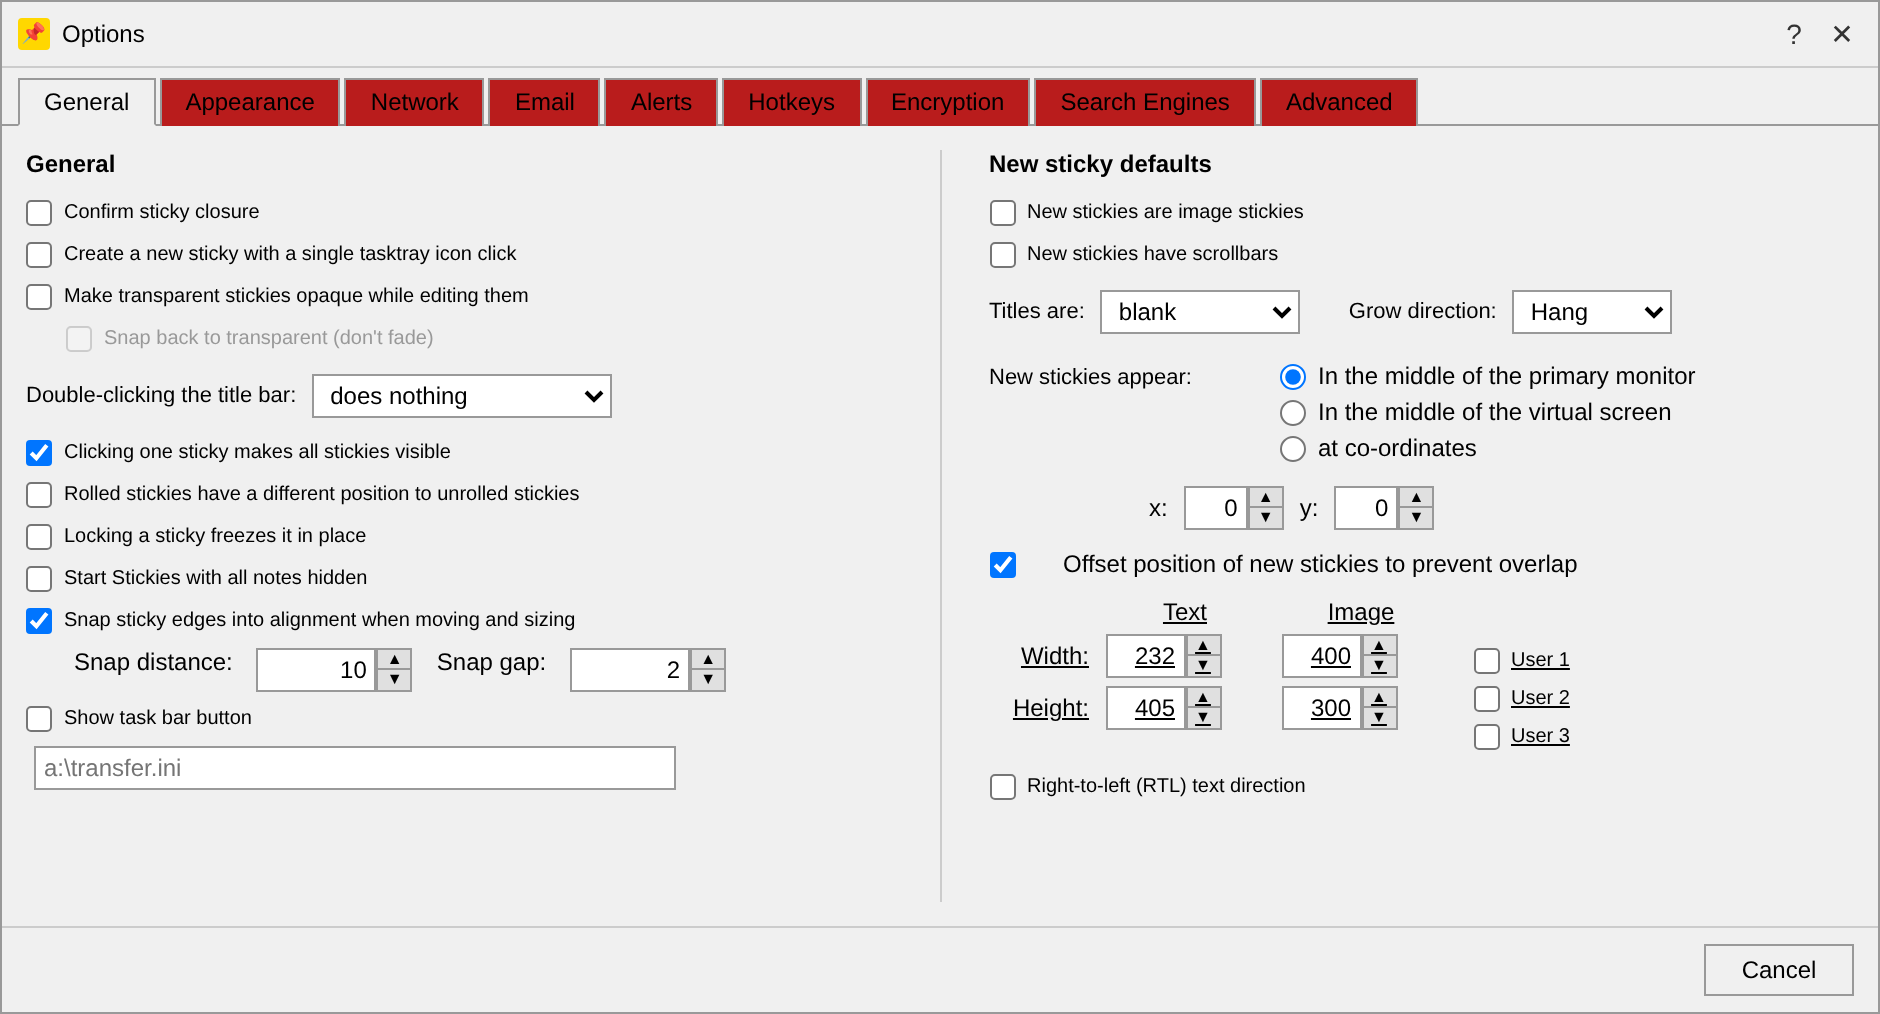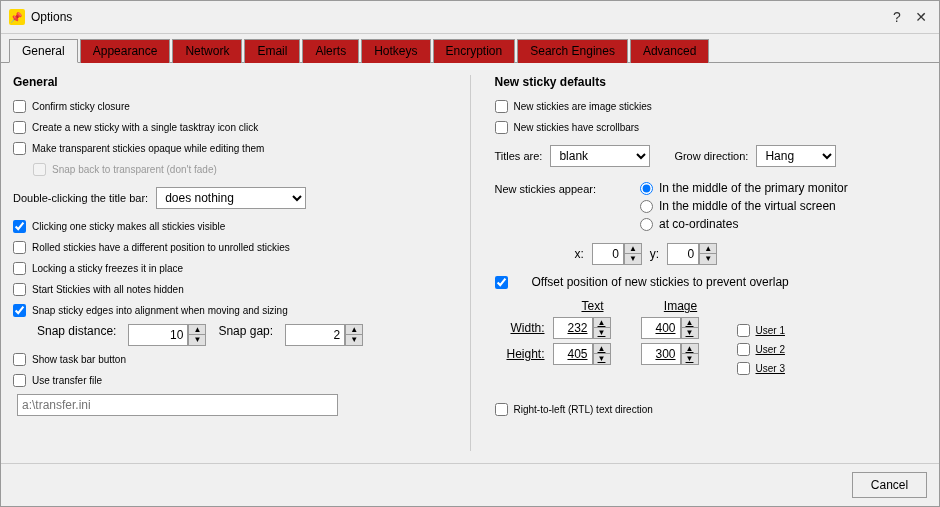--- a/index.html
+++ b/index.html
@@ -377,24 +377,20 @@
           <div class="spinner-btns">
             <button class="spinner-btn">▲</button>
             <button class="spinner-btn">▼</button>
           </div>
         </div>
       </div>
 
       <div class="checkbox-row">
         <input type="checkbox" id="cbTask" style="">
         <label for="cbTask">Show task bar button</label>
-      </div>
-      <div class="checkbox-row">
-        <input type="checkbox" id="cbTransfer" style="">
-        <label for="cbTransfer">Use transfer file</label>
       </div>
       <input type="text" class="transfer-input" style="width: 321px; margin-left: 4px;" placeholder="a:\transfer.ini">
     </div>
 
     <div class="divider-v"></div>
 
     <div class="right-panel">
       <div class="section-title">New sticky defaults</div>
 
       <div class="checkbox-row">
@@ -512,21 +508,21 @@
             <input type="checkbox" id="cbUser2" style="">
             <label for="cbUser2">User 2</label>
           </div>
           <div class="checkbox-row">
             <input type="checkbox" id="cbUser3" style="">
             <label for="cbUser3">User 3</label>
           </div>
         </div>
       </div>
 
-      <div class="checkbox-row" style="margin-top:20px;">
+      <div class="checkbox-row" style="margin-top:4px;">
         <input type="checkbox" id="cbRtl" style="">
         <label for="cbRtl">Right-to-left (RTL) text direction</label>
       </div>
     </div>
   </div>
 
   <div class="bottom-bar">
     <button class="btn">Cancel</button>
   </div>
 </div>

